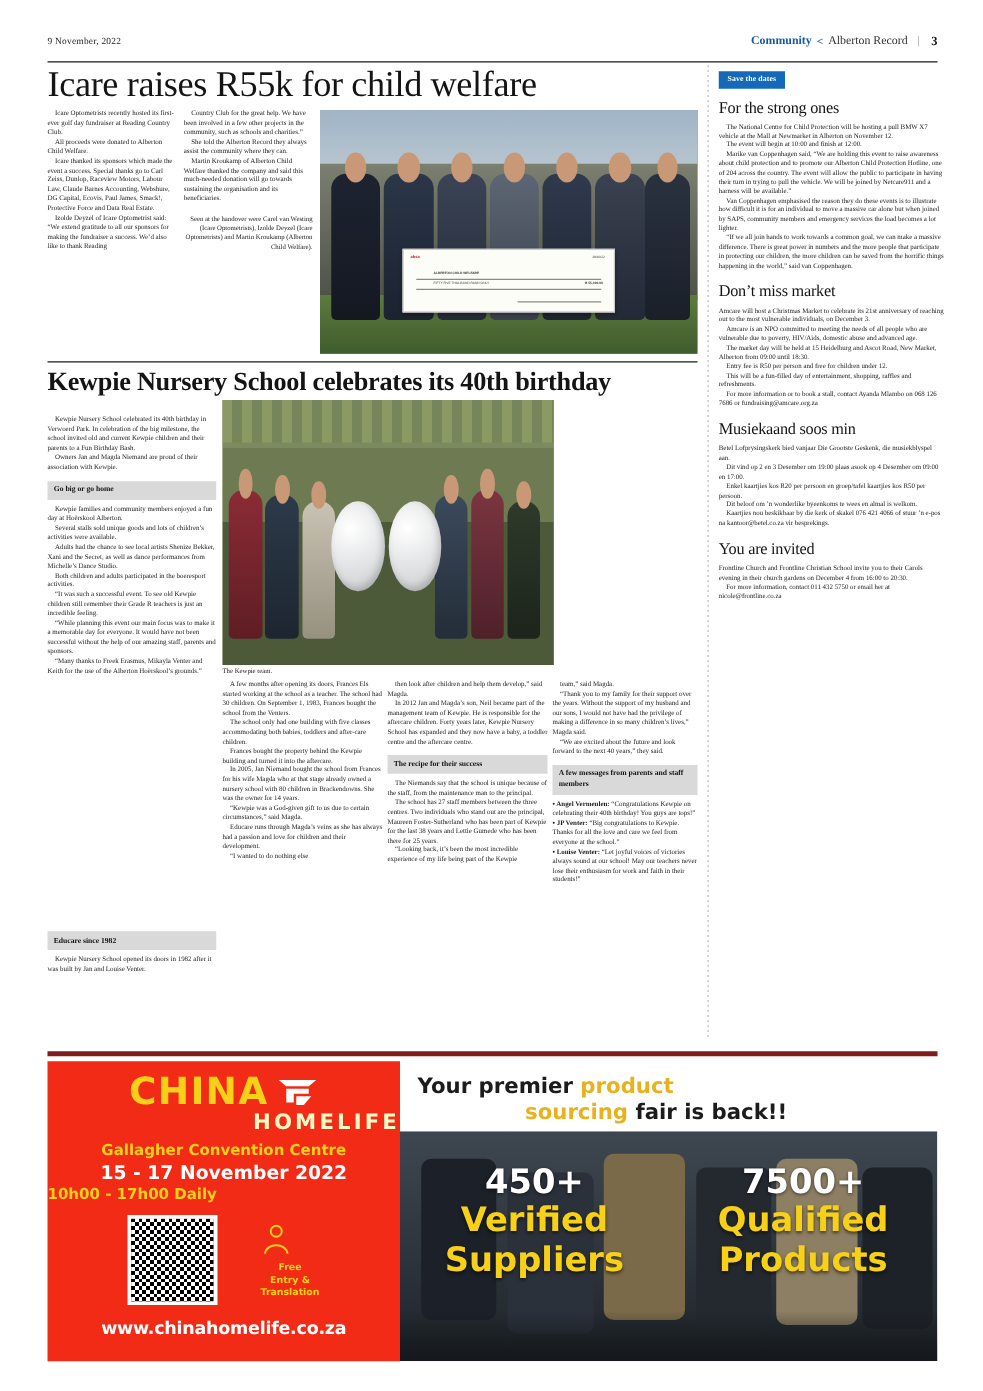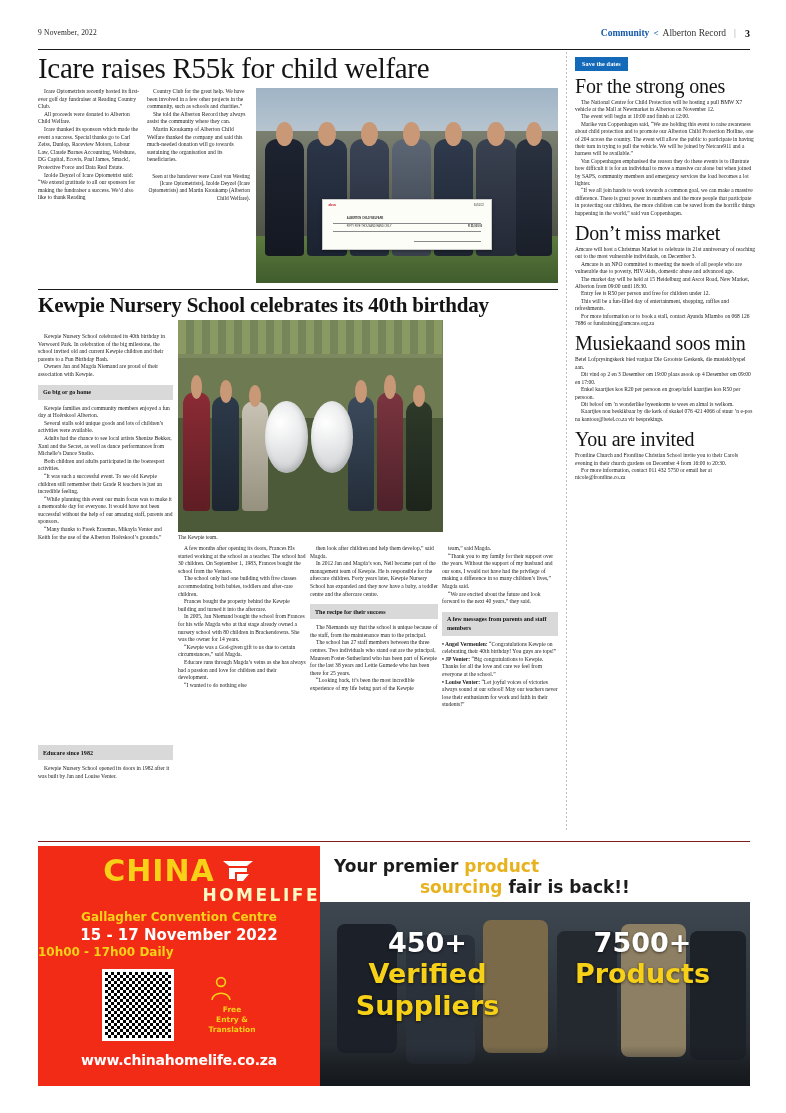--- a/index.html
+++ b/index.html
@@ -79,28 +79,28 @@
   
   .sidebar { position:absolute; left:575px; top:52px; width:180px; }
   .side-divider { position:absolute; left:566px; top:52px; width:1px; height:780px;
      background: repeating-linear-gradient(to bottom,#bdbdbd 0 2px, transparent 2px 4px); }
   .badge {
     display:inline-block; background:#1469b8; color:#fff;
     font-size:6.2px; font-weight:bold; padding:3px 7px 3.5px 7px;
     letter-spacing:.1px; margin-bottom:4px;
   }
   .side-head {
-    font-size:20px; line-height:18px; color:#141414; margin: 2px 0 4px 0;
+    font-size:13px; line-height:18px; color:#141414; margin: 2px 0 4px 0;
     letter-spacing:-0.2px;
   }
   .sidebar .body-text p { font-size:5.5px; line-height:7.4px; }
 
   
   .ad-wrap { position:absolute; left:38px; top:841px; width:712px; height:244px; background:#fff;
-             border-top:1px solid #7f1d1d; }
+             border-top:4px solid #7f1d1d; }
   .ad-left { position:absolute; left:0; top:4px; width:282px; height:240px; background:#f22b17; }
   .ad-right { position:absolute; left:282px; top:4px; width:430px; height:240px; background:#fff; overflow:hidden; }
 
   .logo-china {
     text-align:center; color:#f7d117; font-weight:900; font-size:30px;
     letter-spacing:1px; font-family:"DejaVu Sans", sans-serif;
     margin-top:10px; line-height:30px;
   }
   .logo-home {
     text-align:right; color:#fef9c3; font-weight:900; font-size:17px;
@@ -404,19 +404,20 @@
       </div>
 
       <div class="ad-stats">
         <div class="stat">
           <div class="num">450+</div>
           <div class="w1">Verified</div>
           <div class="w2">Suppliers</div>
         </div>
         <div class="stat">
           <div class="num">7500+</div>
+          <div class="w1">Qualified</div>
           <div class="w2">Products</div>
         </div>
       </div>
     </div>
 
   </div>
 </div>
 
 </body></html>

